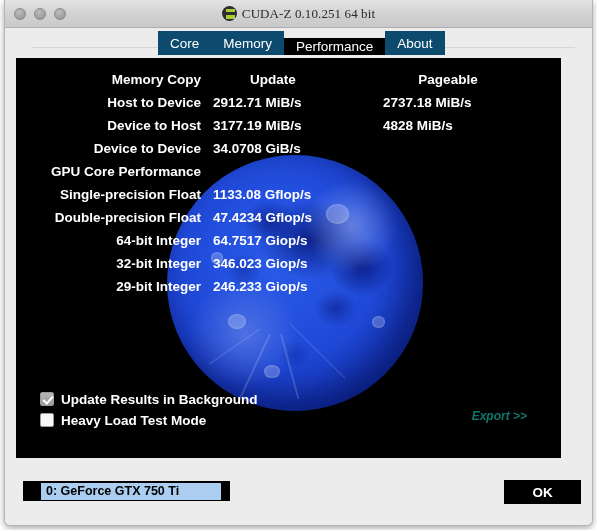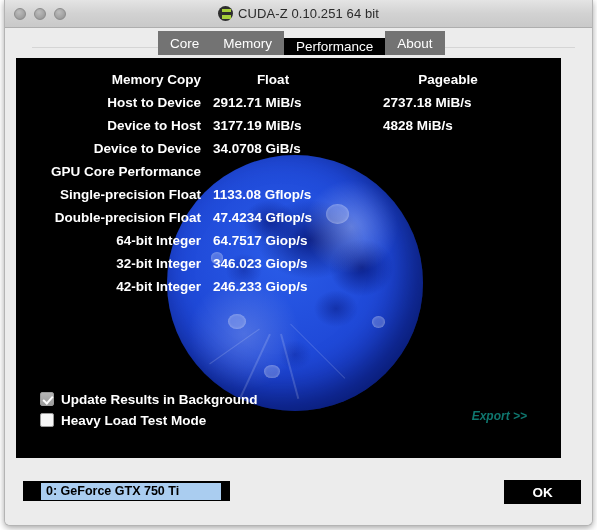--- a/index.html
+++ b/index.html
@@ -70,20 +70,21 @@
     position: absolute;
     left: 4px; top: 2.5px;
     width: 9px; height: 10px;
     background: linear-gradient(to bottom, #a6ce39 0%, #a6ce39 34%, #2d2d2d 34%, #2d2d2d 60%, #a6ce39 60%, #a6ce39 100%);
   }
   .title-text {
     font-size: 13px;
     color: #2b2b2b;
     font-weight: normal;
     letter-spacing: 0.1px;
+    font-family: Liberation Serif, serif;
   }
 
   
   .tabbar-area {
     position: relative;
     height: 30px;
     background: #ececec;
   }
   .tab-rule {
     position: absolute;
@@ -99,21 +100,21 @@
     display: flex;
     height: 24px;
   }
   .tab {
     display: flex;
     align-items: center;
     justify-content: center;
     padding: 0 12px;
     font-size: 13.5px;
     color: #ffffff;
-    background: #737373;
+    background: #0c4a6e;
     cursor: default;
     white-space: nowrap;
   }
   .tab.active {
     background: #000000;
     color: #ffffff;
     font-weight: normal;
     margin-top: 7px;
   }
 
@@ -345,21 +346,21 @@
       <span class="ray" style="left:40%; top:70%; width:1.5px; height:28%; transform:rotate(25deg);"></span>
       <span class="ray" style="left:44%; top:70%; width:1.5px; height:26%; transform:rotate(-15deg);"></span>
       <span class="ray" style="left:36%; top:68%; width:1px;   height:24%; transform:rotate(55deg);"></span>
       <span class="ray" style="left:48%; top:66%; width:1px;   height:30%; transform:rotate(-45deg);"></span>
     </div>
 
     <div class="table">
 
       <div class="row hdr">
         <span class="cell-label">Memory Copy</span>
-        <span class="cell-pinned">Float</span>
+        <span class="cell-pinned">Update</span>
         <span class="cell-pageable">Pageable</span>
       </div>
 
       <div class="row">
         <span class="cell-label">Host to Device</span>
         <span class="cell-pinned">2912.71 MiB/s</span>
         <span class="cell-pageable">2737.18 MiB/s</span>
       </div>
 
       <div class="row">
@@ -398,21 +399,21 @@
         <span class="cell-pageable"></span>
       </div>
 
       <div class="row">
         <span class="cell-label">32-bit Integer</span>
         <span class="cell-pinned">346.023 Giop/s</span>
         <span class="cell-pageable"></span>
       </div>
 
       <div class="row">
-        <span class="cell-label">42-bit Integer</span>
+        <span class="cell-label">29-bit Integer</span>
         <span class="cell-pinned">246.233 Giop/s</span>
         <span class="cell-pageable"></span>
       </div>
 
     </div>
 
     <div class="options">
       <div class="opt-row">
         <span class="cbox checked"></span>
         <span class="opt-label">Update Results in Background</span>

